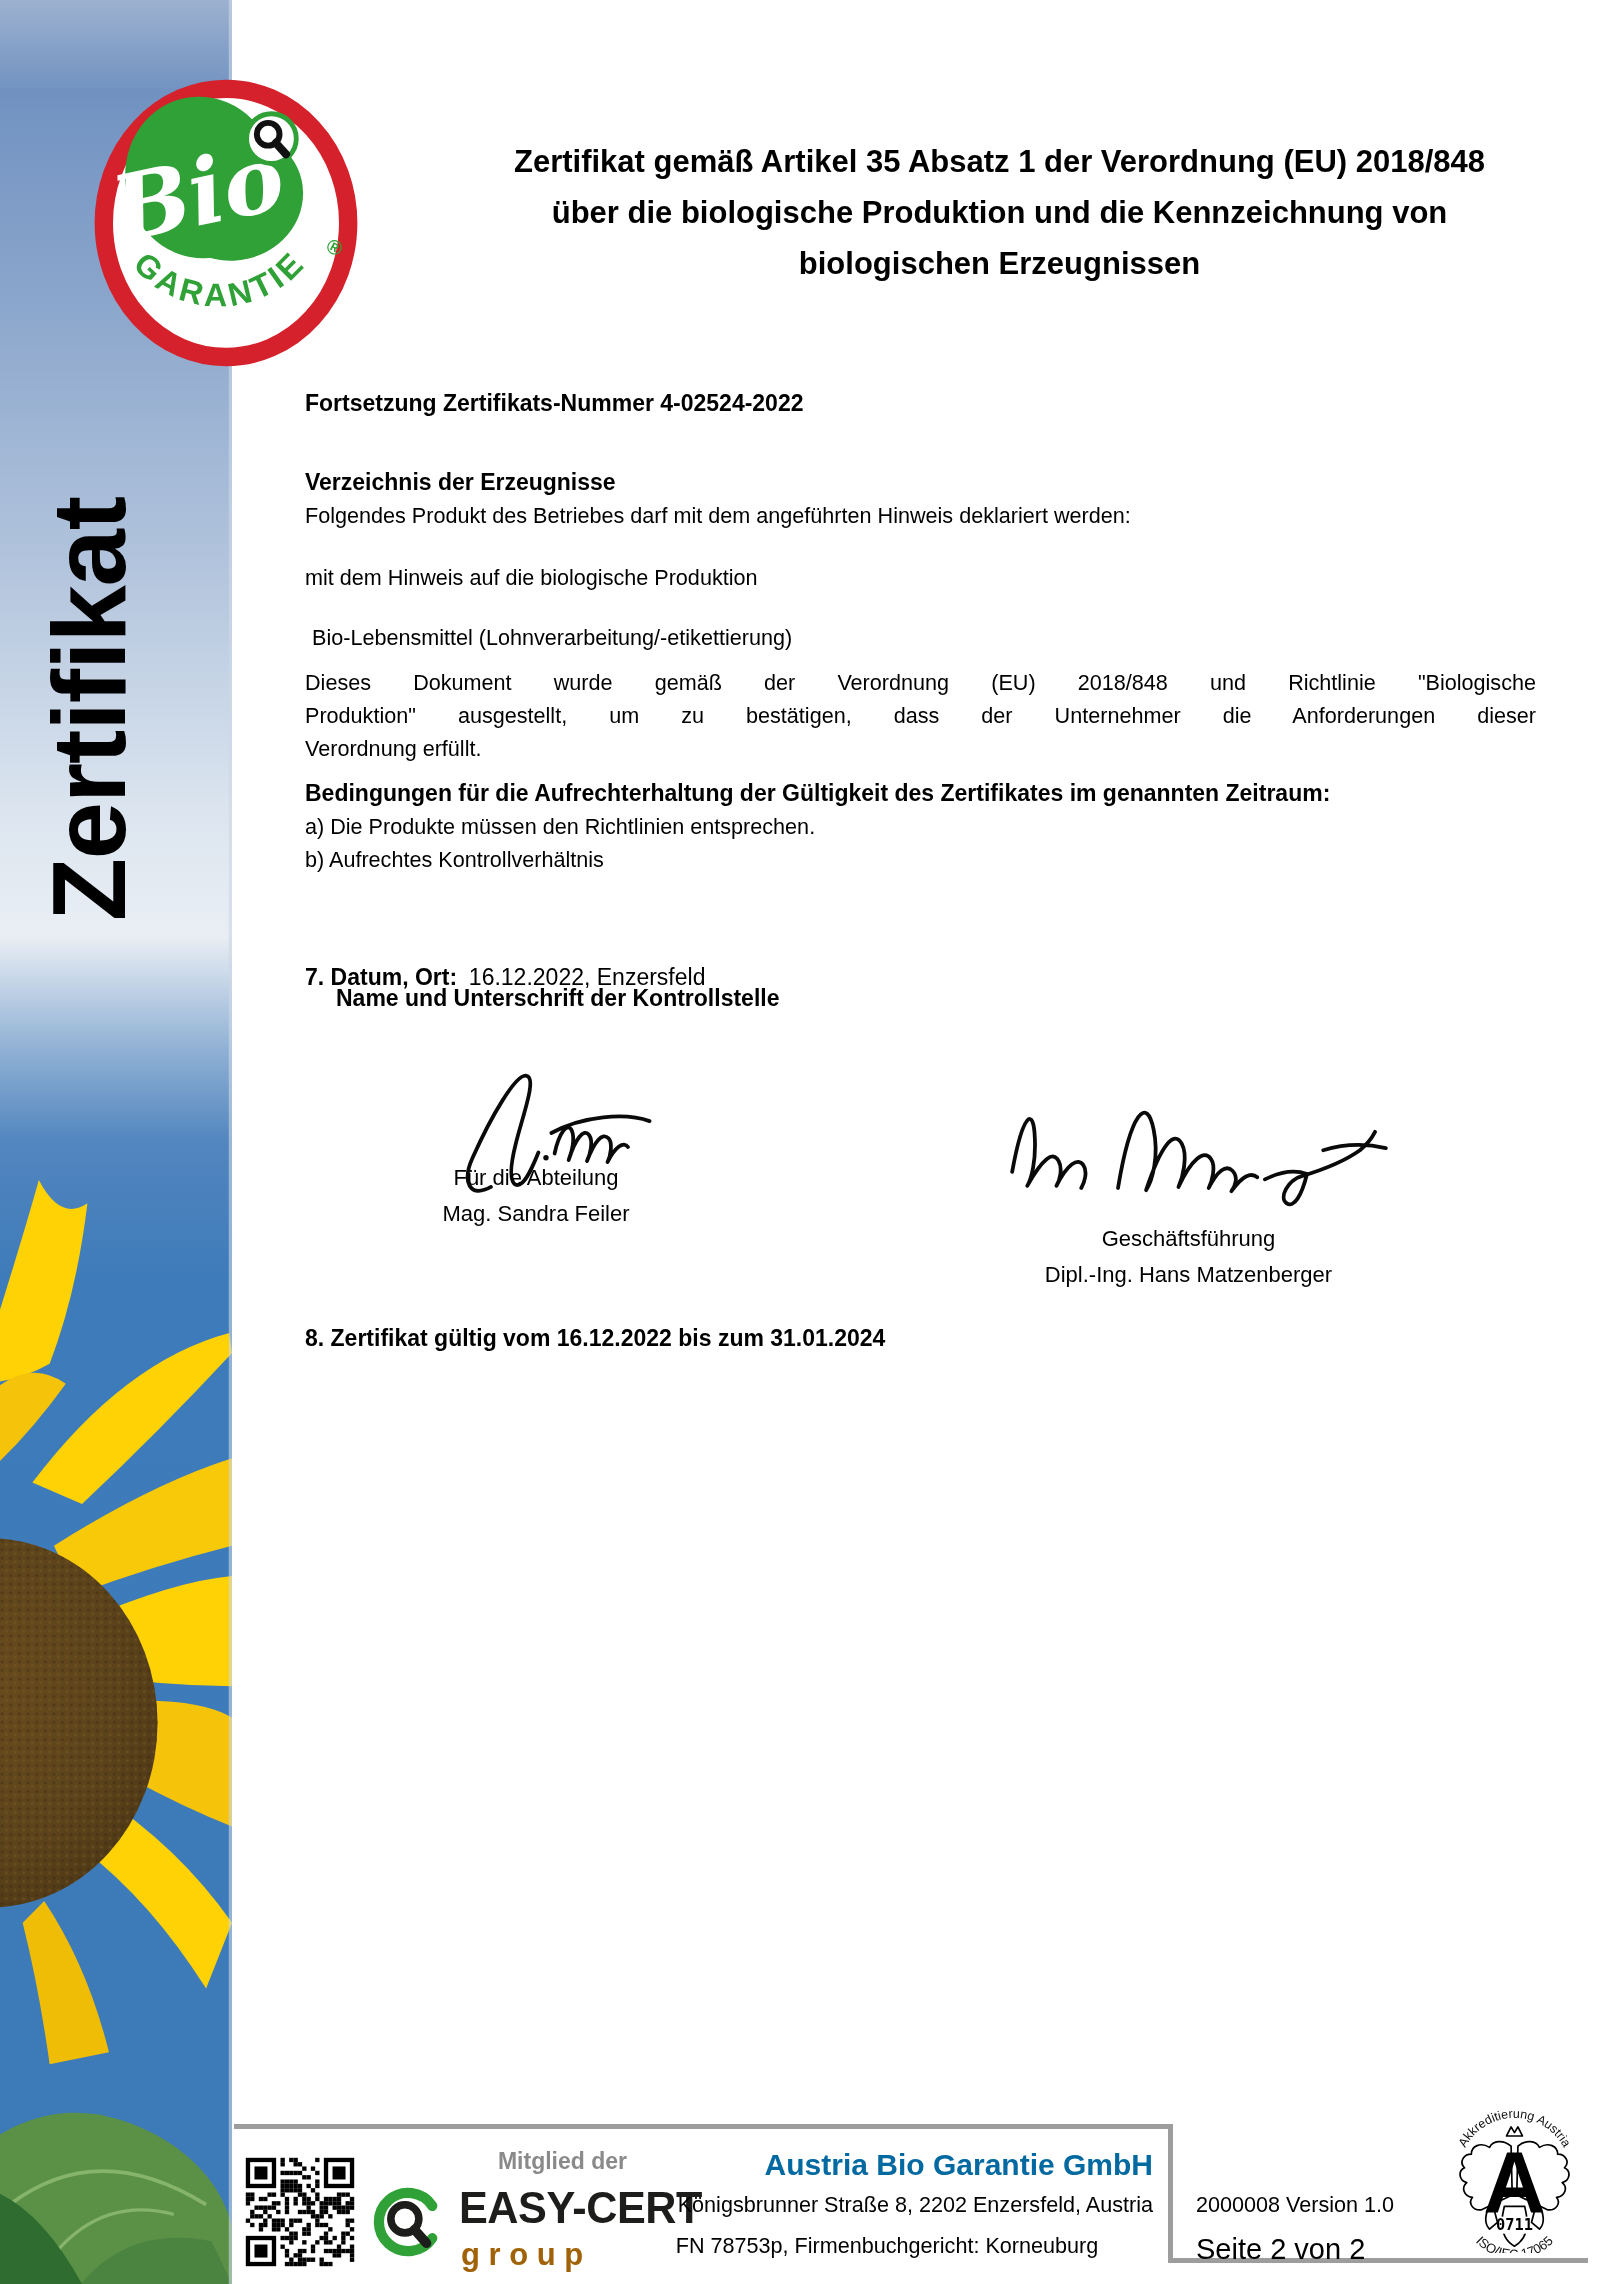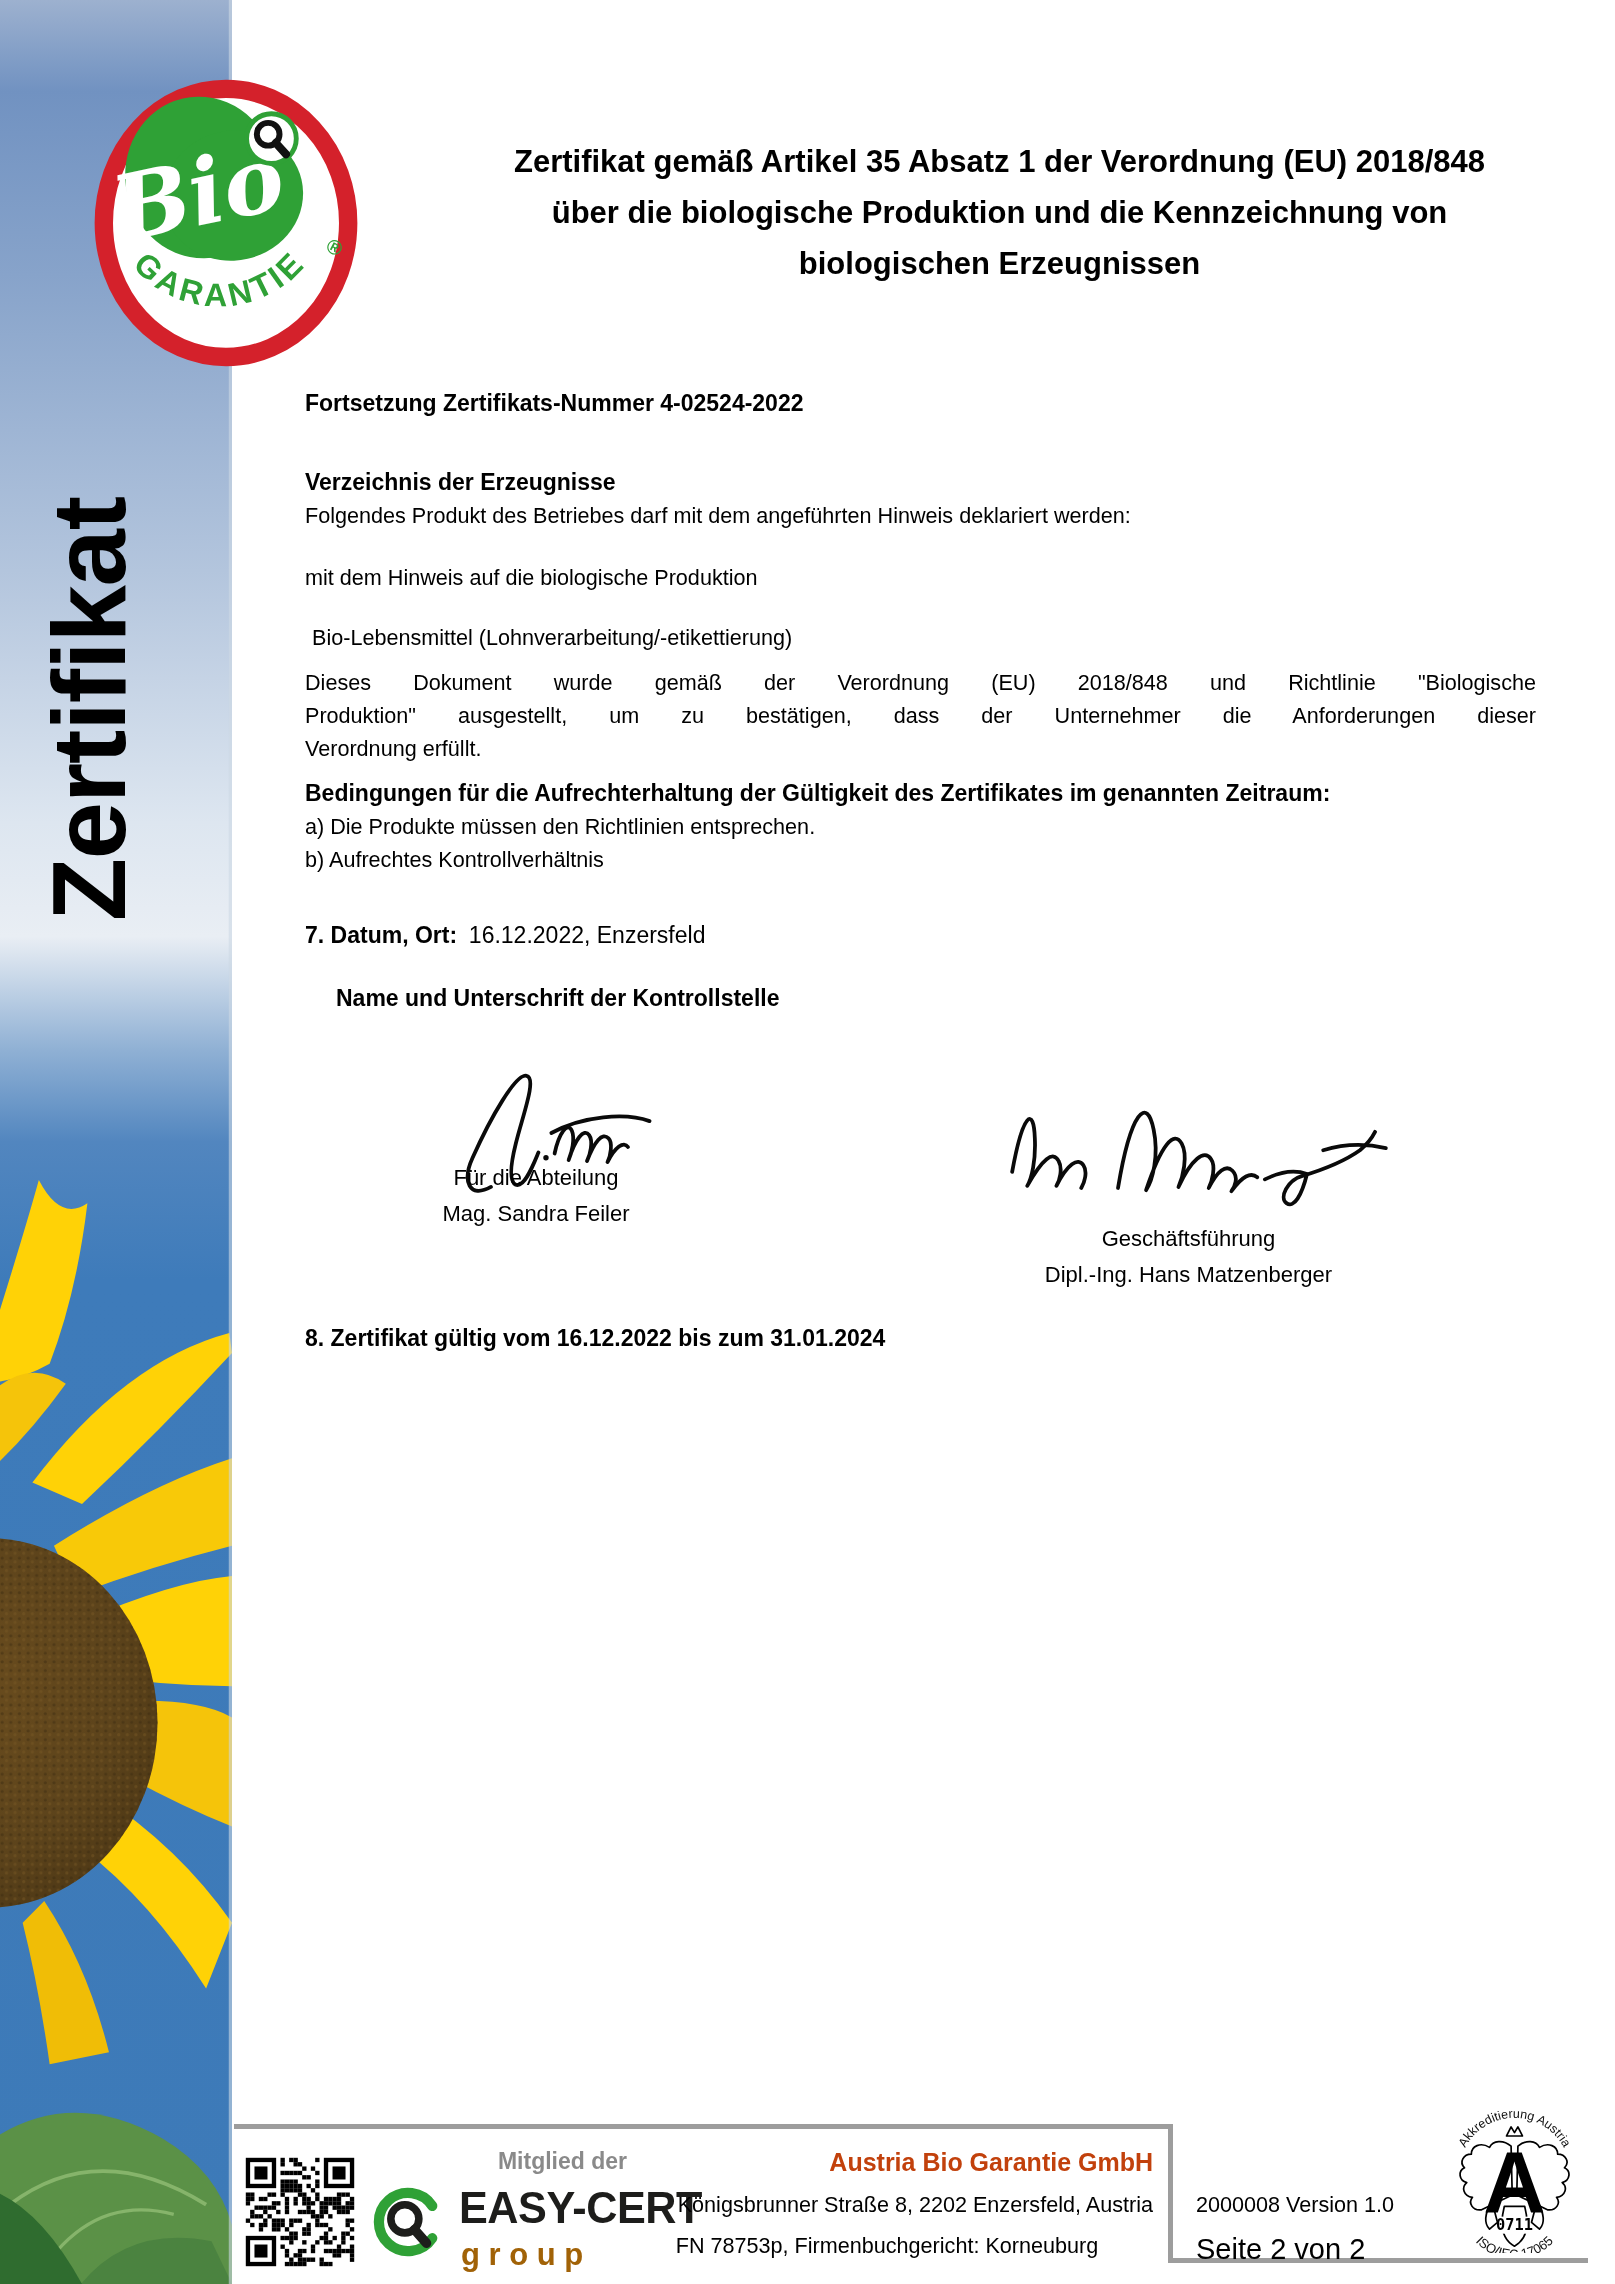--- a/index.html
+++ b/index.html
@@ -35,21 +35,21 @@
   #products-heading { left:305px; top:469px; font-size:23px; font-weight:bold; }
   #products-intro { left:305px; top:502px; }
   #hint-line { left:305px; top:564px; }
   #product-line { left:312px; top:624px; }
   #statement { left:305px; top:666px; width:1231px; }
   #statement .line { line-height:33px; }
   #statement .just { text-align:justify; text-align-last:justify; }
   #conditions-heading { left:305px; top:780px; font-size:23px; font-weight:bold; }
   #condition-a { left:305px; top:813px; }
   #condition-b { left:305px; top:846px; }
-  #date-line { left:305px; top:922px; font-size:23px; }
+  #date-line { left:305px; top:964px; font-size:23px; }
   #date-line .v { margin-left:5.4px; font-weight:normal; }
   #sig-heading { left:336px; top:985px; font-size:23px; font-weight:bold; }
   #validity-line { left:305px; top:1325px; font-size:23px; font-weight:bold; }
 
   
   #sig-left { left:410px; top:1052px; width:259px; height:162px; }
   #sig-right { left:999px; top:1080px; width:427px; height:135px; }
   .sig-label { text-align:center; font-size:22px; line-height:36px; }
   #sig-left-label { left:385px; top:1160px; width:302px; }
   #sig-right-label { left:1005px; top:1221px; width:367px; }
@@ -63,21 +63,21 @@
   #qr { left:242px; top:2154px; width:116px; height:116px; }
   #member-label { left:373px; top:2148px; width:254px; text-align:right;
     font-size:23px; font-weight:bold; color:#8a8a8a; }
   #ec-logo { left:369px; top:2180px; width:76px; height:89px; }
   #ec-name { left:459px; top:2182px; font-size:45px; font-weight:bold;
     color:#1d1d1b; letter-spacing:-0.5px; transform:scaleX(0.96); transform-origin:0 0; }
   #ec-group { left:461px; top:2237px; font-size:31px; font-weight:bold;
     letter-spacing:8.6px; }
 
   #company-name { left:621px; top:2148px; width:532px; text-align:right;
-    font-size:25px; font-weight:bold; color:#c2410c; }
+    font-size:30px; font-weight:bold; color:#0369a1; }
   #company-address { left:621px; top:2192px; width:532px; text-align:right; font-size:21.6px; }
   #company-registry { left:621px; top:2233px; width:532px; text-align:center; font-size:21.6px; }
 
   #doc-version { left:1196px; top:2192px; font-size:21.6px; }
   #page-info { left:1196px; top:2233px; font-size:29px; }
 
   #accr-logo { left:1452px; top:2111px; width:125px; height:142px; }
 </style>
 </head>
 <body>

